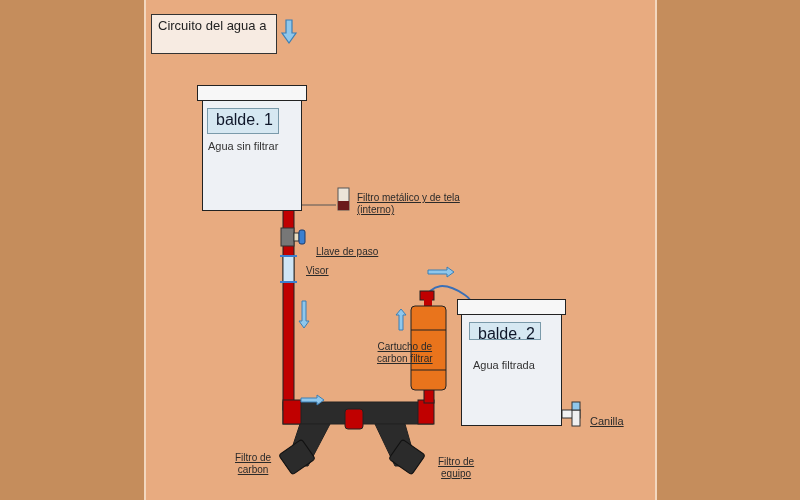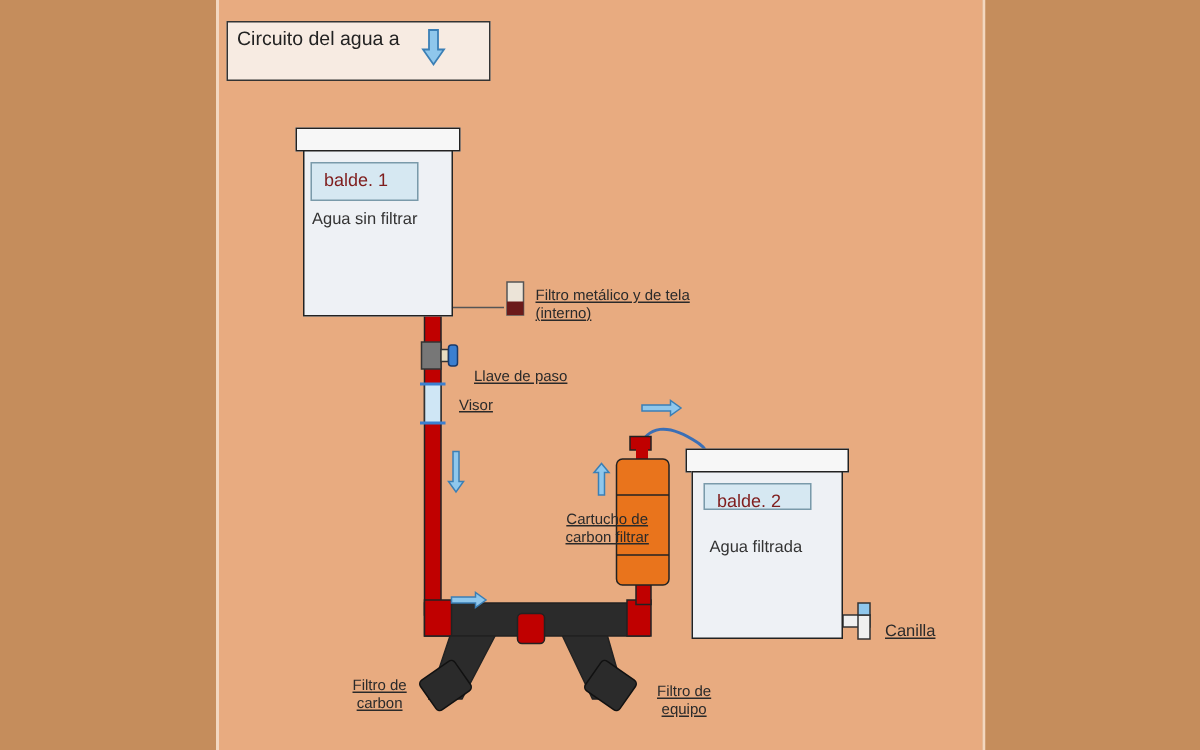--- a/index.html
+++ b/index.html
@@ -1,24 +1,24 @@
 <!DOCTYPE html>
 <html><head>
 <meta charset="utf-8">
 <style>
   html,body{margin:0;padding:0;}
   body{width:800px;height:500px;position:relative;overflow:hidden;background:#c98f5c;font-family:"Liberation Sans",sans-serif;}
   .bg-side{position:absolute;top:0;height:500px;background:#c58d5c;}
   .panel{position:absolute;left:145px;top:0;width:510px;height:500px;background:#e8ab80;}
   .panel-edge{position:absolute;top:0;width:2px;height:500px;background:#f3d7bf;}
-  .title-box{position:absolute;left:151px;top:14px;width:176px;height:40px;background:#f7ebe2;border:1px solid #333;box-sizing:border-box;padding:2px 6px;font-size:13px;line-height:17px;color:#222;}
+  .title-box{position:absolute;left:151px;top:14px;width:126px;height:40px;background:#f7ebe2;border:1px solid #333;box-sizing:border-box;padding:2px 6px;font-size:13px;line-height:17px;color:#222;}
   .lbl{position:absolute;color:#2a2a2a;font-size:10px;line-height:12px;white-space:nowrap;text-decoration:underline;}
   .bucket-lid{position:absolute;background:#f7f7f7;border:1.5px solid #222;box-sizing:border-box;}
   .bucket-body{position:absolute;background:#eef1f5;border:1.5px solid #222;box-sizing:border-box;}
-  .bucket-tag{position:absolute;background:#d6e8f2;border:1px solid #7a9aaa;box-sizing:border-box;font-size:12px;line-height:22px;padding-left:8px;color:#7f1d1d;}
+  .bucket-tag{position:absolute;background:#d6e8f2;border:1px solid #7a9aaa;box-sizing:border-box;font-size:16px;line-height:22px;padding-left:8px;color:#0f172a;}
   .bucket-sub{position:absolute;font-size:11px;color:#333;white-space:nowrap;}
   svg{position:absolute;left:0;top:0;}
 </style>
 </head>
 <body>
 
 <div class="bg-side" style="left:0;width:145px;"></div>
 <div class="panel"></div>
 <div class="panel-edge" style="left:144px;"></div>
 <div class="panel-edge" style="left:655px;"></div>

